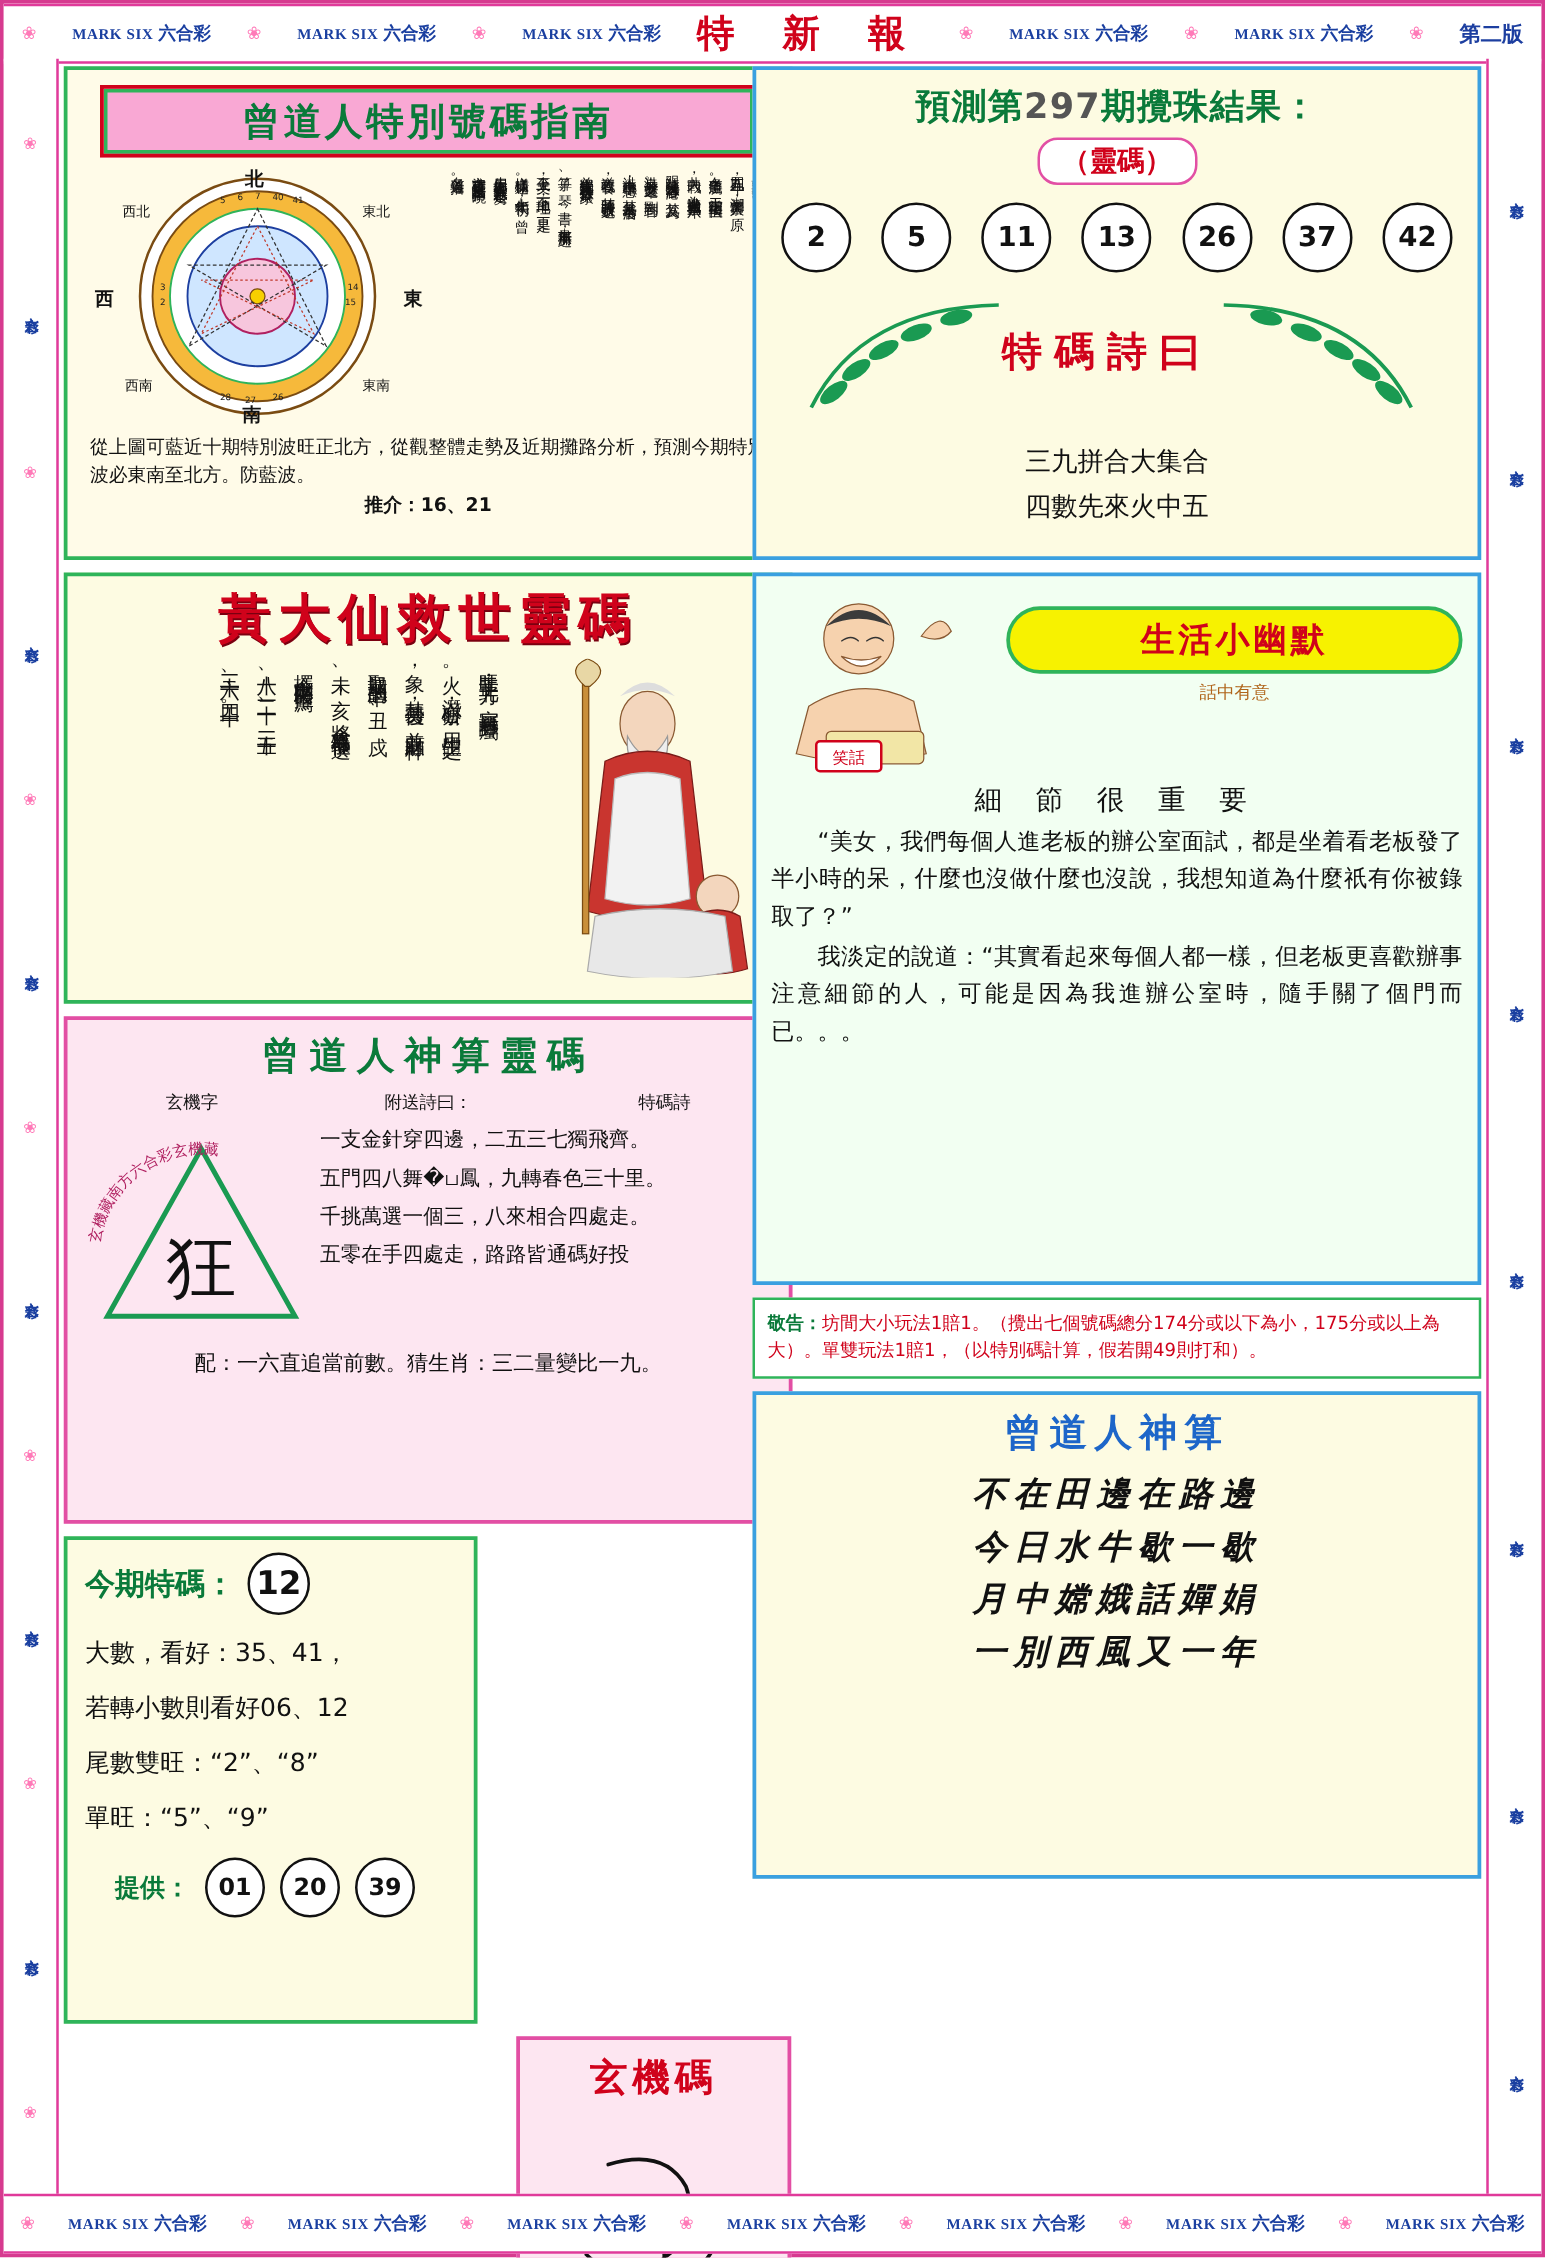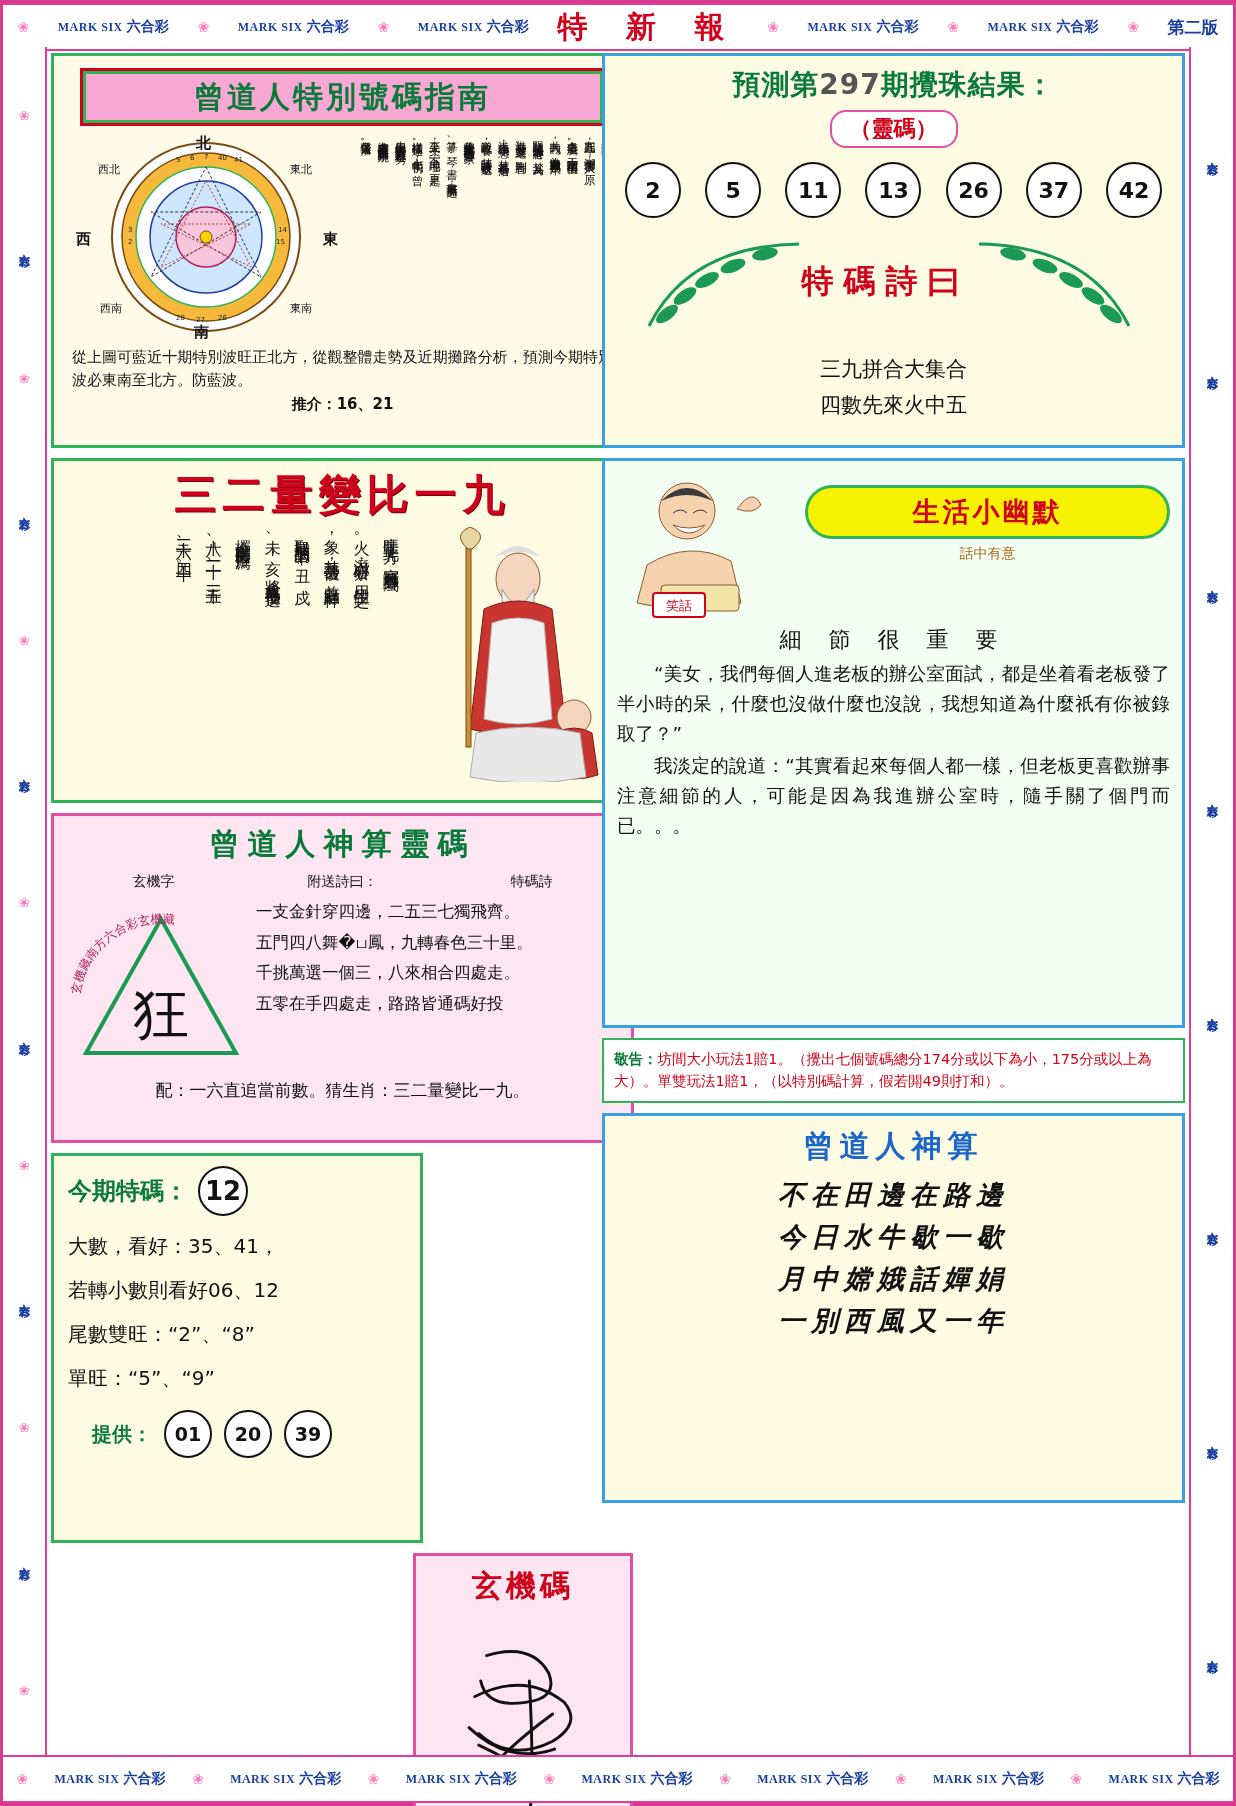--- a/index.html
+++ b/index.html
@@ -84,31 +84,31 @@
   .b2{
     border:3px solid #2fb45a;background:#fdfbe2;height:345px;margin-top:10px;padding:6px 10px;
   }
   .b2-title{font-size:42px;font-weight:bold;color:#d0021b;text-align:center;letter-spacing:6px;
     font-family:"DejaVu Serif",serif;text-shadow:1px 1px 0 #7a0010;}
   .b2-body{display:flex;flex-direction:row-reverse;height:255px;margin-top:4px;}
   .b2-body p{writing-mode:vertical-rl;margin:0 4px;font-size:16px;line-height:1.35;color:#111;letter-spacing:2px;}
   .immortal{width:215px;position:relative;}
 
   
-  .b3{border:3px solid #e24fa4;background:#fde6f1;height:330px;margin-top:10px;padding:8px 12px;}
+  .b3{border:3px solid #e24fa4;background:#fde6f1;height:406px;margin-top:10px;padding:8px 12px;}
   .b3-title{font-size:30px;font-weight:bold;color:#0a7a3a;text-align:center;letter-spacing:8px;font-family:"DejaVu Serif",serif;}
   .b3-sub{display:flex;justify-content:space-around;font-size:14px;color:#111;margin-top:8px;}
   .b3-sub .l{color:#111;}
   .b3-main{display:flex;margin-top:2px;}
   .tri-wrap{width:190px;height:180px;position:relative;}
   .poem{flex:1;font-size:16.5px;line-height:1.85;color:#111;padding-top:4px;}
   .b3-foot{text-align:center;font-size:17px;margin-top:6px;color:#111;}
 
   
-  .b4{border:3px solid #2fb45a;background:#fdfbe2;height:390px;width:372px;margin-top:10px;padding:10px 14px;}
+  .b4{border:3px solid #2fb45a;background:#fdfbe2;height:390px;width:331px;margin-top:10px;padding:10px 14px;}
   .b4-title{font-size:24px;font-weight:bold;color:#0a7a3a;display:flex;align-items:center;gap:10px;}
   .b4-title .num{
     width:46px;height:46px;border:2px solid #111;border-radius:50%;
     display:flex;align-items:center;justify-content:center;font-size:26px;color:#111;font-weight:bold;background:#fff;}
   .b4 p{font-size:20px;color:#111;margin:16px 0 0;line-height:1.4;}
   .b4-prov{display:flex;align-items:center;gap:12px;margin-top:18px;font-size:20px;color:#0a7a3a;font-weight:bold;margin-left:24px;}
   .ball{
     width:44px;height:44px;border:2px solid #111;border-radius:50%;background:#fff;
     display:flex;align-items:center;justify-content:center;font-size:19px;color:#111;font-weight:bold;}
 
@@ -283,21 +283,21 @@
             <p>名聲遠播。</p>
           </div>
         </div>
         <div class="b1-foot">
           <span>從上圖可藍近十期特別波旺正北方，從觀整體走勢及近期攤路分析，預測今期特別波必東南至北方。防藍波。</span>
           <span class="rec">推介：16、21</span>
         </div>
       </div>
 
       <div class="box b2">
-        <div class="b2-title">三二量變比一九</div>
+        <div class="b2-title">黃大仙救世靈碼</div>
         <div class="b2-body">
           <div class="immortal">
             <svg viewBox="0 0 215 255" width="215" height="255">
               <ellipse cx="112" cy="52" rx="22" ry="26" fill="#f3d6bd" stroke="#8a5a33"></ellipse>
               <path d="M96 62 q16 30 32 0 q2 26 -16 30 q-18 -4 -16 -30z" fill="#eeeeee" stroke="#999"></path>
               <path d="M90 30 q22 -22 44 0 q-22 -10 -44 0z" fill="#dddddd"></path>
               <path d="M78 82 q34 -16 68 0 l14 120 q-48 14 -96 0z" fill="#c9352f" stroke="#7a1b18"></path>
               <path d="M86 96 q26 -10 52 0 l8 96 q-34 10 -68 0z" fill="#f2f2f2" stroke="#bbb"></path>
               <rect x="60" y="20" width="5" height="200" fill="#c98f3a" stroke="#7a4b12"></rect>
               <path d="M62 22 q-16 -14 2 -22 q20 8 2 22z" fill="#e8d7a5" stroke="#7a4b12"></path>

